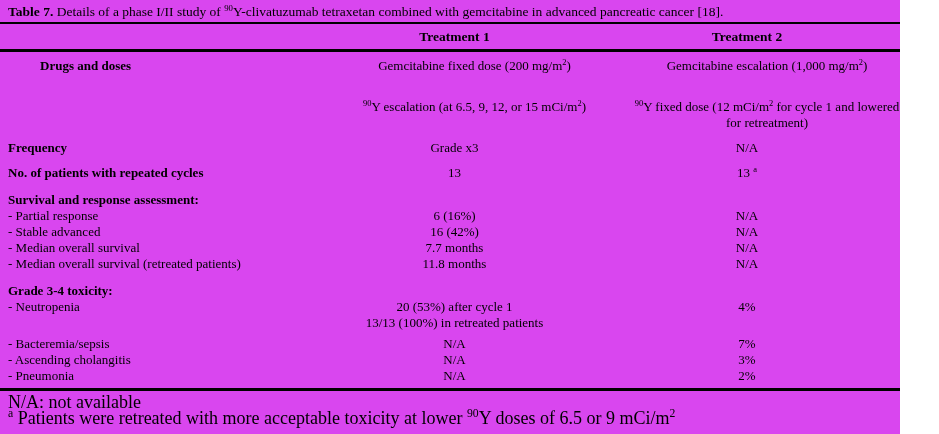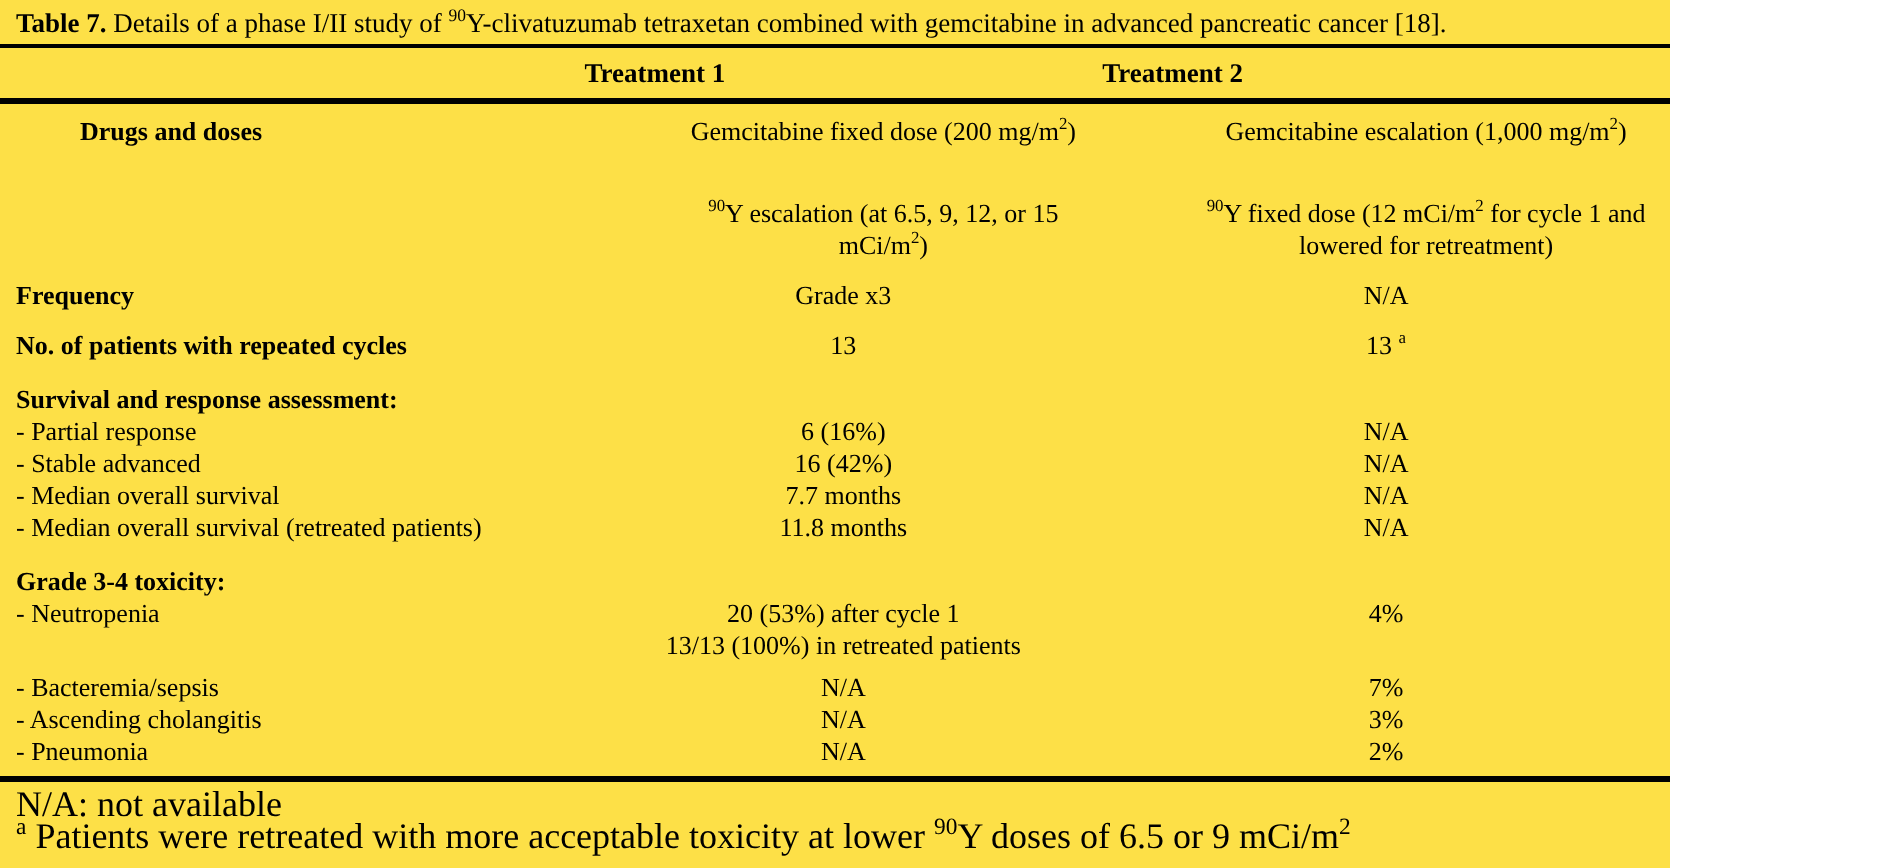--- a/index.html
+++ b/index.html
@@ -1,20 +1,20 @@
 <!DOCTYPE html>
 <html><head>
 <meta charset="utf-8">
 <style>
   * { box-sizing: border-box; }
   html, body { margin: 0; padding: 0; background: #ffffff; }
   .page {
-    width: 835px;
+    width: 900px;
     height: 434px;
-    background: #fde047;
+    background: #d946ef;
     color: #000000;
     font-family: "Liberation Serif", serif;
     overflow: hidden;
   }
   .caption {
     font-size: 13.5px;
     line-height: 17px;
     padding: 3px 8px 2px 8px;
     border-bottom: 2px solid #000000;
   }
@@ -23,21 +23,21 @@
     width: 100%;
     border-collapse: collapse;
     table-layout: fixed;
     font-size: 13px;
   }
   col.c-label { width: 35%; }
   col.c-t1 { width: 31%; }
   col.c-t2 { width: 34%; }
   thead th {
     font-weight: bold;
-    text-align: left;
+    text-align: center;
     font-size: 13.5px;
     line-height: 16px;
     padding: 5px 0 4px 0;
     border-bottom: 3px solid #000000;
   }
   thead th.col-label { text-align: left; }
   tbody td {
     vertical-align: top;
     line-height: 16px;
     padding: 0;

